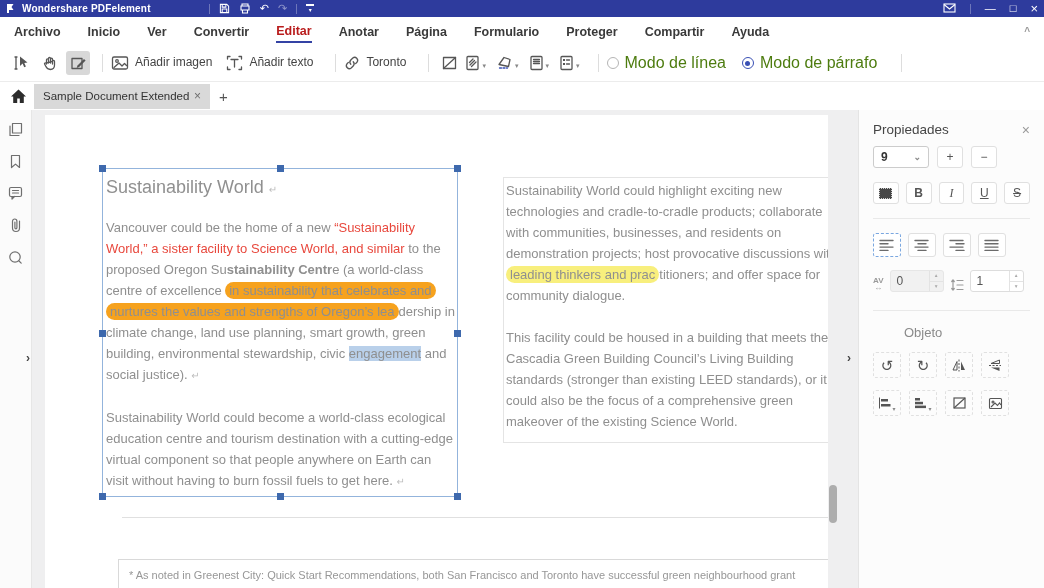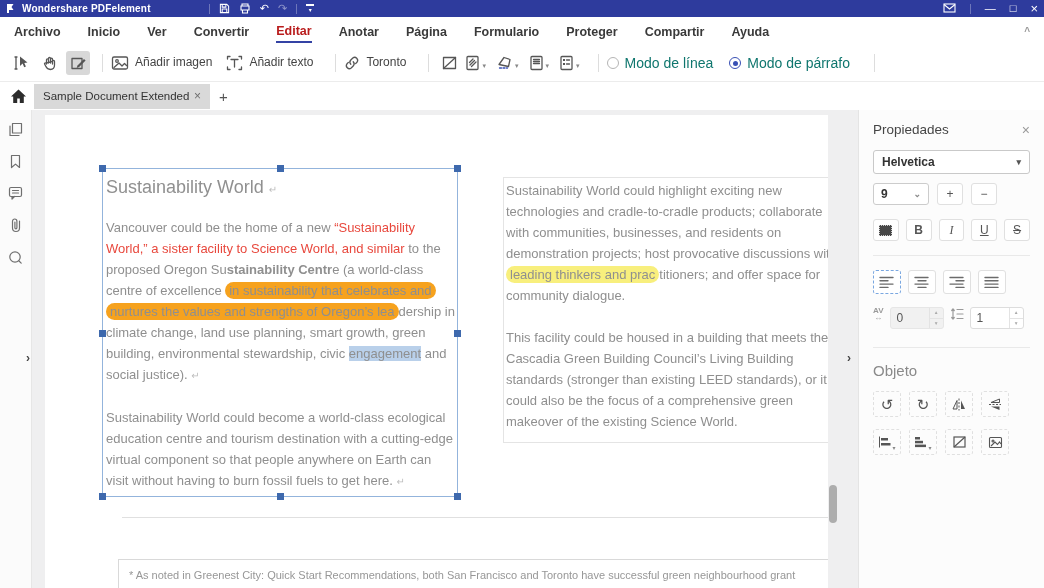--- a/index.html
+++ b/index.html
@@ -37,21 +37,21 @@
   .tool-labelled{display:flex;gap:6px;margin-right:14px;}
   .tool-labelled svg{display:block;stroke:#565656;fill:none;stroke-width:1.3;stroke-linecap:round;stroke-linejoin:round;}
   .tool-label{font-size:12px;color:#444;}
   .drop-tool{display:flex;align-items:flex-end;gap:2px;margin-right:10px;}
   .drop-tool svg{display:block;stroke:#565656;fill:none;stroke-width:1.3;stroke-linecap:round;stroke-linejoin:round;}
   .dd{font-size:7px;color:#888;line-height:1;padding-bottom:2px;}
   .radio-group{display:flex;align-items:center;gap:6px;margin-right:16px;}
   .radio{width:12px;height:12px;border-radius:50%;border:1px solid #b5b5b5;background:#fff;position:relative;}
   .radio.checked{border-color:#3950b4;}
   .radio.checked::after{content:"";position:absolute;left:2.5px;top:2.5px;width:5px;height:5px;border-radius:50%;background:#3950b4;}
-  .radio-label{font-size:14px;color:#0f766e;}
+  .radio-label{font-size:16px;color:#4d7c0f;}
   .account-btn{margin-left:auto;margin-right:4px;height:26px;padding:0 16px;border-radius:13px;background:#2e3b9d;color:#fff;display:flex;align-items:center;gap:7px;font-size:12px;}
   .account-btn svg{display:block;stroke:#fff;fill:none;stroke-width:1.2;}
 
   
   .tabbar{height:28px;display:flex;align-items:center;background:#fff;padding-left:5px;}
   .home-btn{width:26px;height:26px;display:flex;align-items:center;justify-content:center;}
   .doc-tab{height:25px;width:176px;margin-left:3px;background:#d9d9d9;display:flex;align-items:center;padding:0 9px;font-size:11.5px;color:#333;}
   .tab-close{margin-left:auto;color:#6d6d6d;font-size:12px;line-height:1;}
   .tab-plus{margin-left:9px;color:#555;font-size:15px;line-height:1;}
 
@@ -102,32 +102,32 @@
   .fmt-row2{margin-top:8px;display:flex;gap:7px;}
   .swatch-inner{width:13px;height:11px;background:#474747;border:1px dotted #cfcfcf;}
   .fmt-i{font-style:italic;font-family:"Liberation Serif",serif;}
   .fmt-u{text-decoration:underline;}
   .fmt-s{text-decoration:line-through;}
   .divider{margin:14px 0;border-top:1px solid #e9e9e9;}
   .align-row{display:flex;gap:7px;}
   .al-btn{width:28px;height:24px;border:1px solid #e0e0e0;border-radius:3px;background:#fff;display:flex;align-items:center;justify-content:center;}
   .al-btn.selected{border:1px dashed #7aa7e0;}
   .al-btn svg{display:block;stroke:#6b6b6b;stroke-width:1.4;stroke-linecap:round;}
-  .space-row{margin-top:13px;display:flex;align-items:flex-start;gap:6px;}
+  .space-row{margin-top:13px;display:flex;align-items:flex-end;gap:6px;}
   .kern-icon{display:flex;flex-direction:column;align-items:center;line-height:1;color:#9a9a9a;}
   .kern-icon .l{font-size:8px;font-weight:700;}
   .kern-icon .a{font-size:8px;margin-top:-1px;}
   .ls-icon svg{display:block;stroke:#9a9a9a;stroke-width:1.2;stroke-linecap:round;}
   .spin{width:54px;height:22px;border:1px solid #ddd;border-radius:3px;background:#fff;display:flex;align-items:stretch;overflow:hidden;}
   .spin.disabled{background:#f1f1f1;border-color:#e6e6e6;}
   .spin .val{flex:1;display:flex;align-items:center;padding-left:6px;color:#555;}
   .spin .arrows{width:14px;border-left:1px solid #e3e3e3;display:flex;flex-direction:column;}
   .spin .arrows span{flex:1;display:flex;align-items:center;justify-content:center;font-size:5.5px;color:#aaa;line-height:1;}
   .spin .arrows span:first-child{border-bottom:1px solid #e3e3e3;}
-  .object-label{margin-top:2px;color:#8a8a8a;font-size:15px;}
+  .object-label{margin-top:2px;color:#8a8a8a;font-size:13px;margin-left:31px;}
   .obj-row{margin-top:12px;display:flex;gap:8px;}
   .obj-btn{width:28px;height:26px;border:1px dashed #e0e0e0;border-radius:3px;background:transparent;display:flex;align-items:center;justify-content:center;gap:1px;color:#555;}
   .obj-btn .rot{font-size:15px;line-height:1;}
   .obj-btn svg{display:block;}
   .obj-dd{font-size:6px;color:#888;align-self:flex-end;padding-bottom:3px;}
 </style>
 </head>
 <body>
 
 <div class="titlebar">
@@ -359,24 +359,20 @@
 
   <span class="panel-toggle toggle-left">›</span>
   <span class="panel-toggle toggle-right">›</span>
 
   <div class="props">
     <div class="props-header">
       <span class="props-title">Propiedades</span>
       <span class="props-close">×</span>
     </div>
 
-    <div class="font-select">
-      <span>Helvetica</span>
-      <span class="caret">▾</span>
-    </div>
 
     <div class="size-row">
       <span class="size-select">
         <span>9</span>
         <span class="caret">⌄</span>
       </span>
       <span class="sq-btn">+</span>
       <span class="sq-btn">−</span>
     </div>
 

